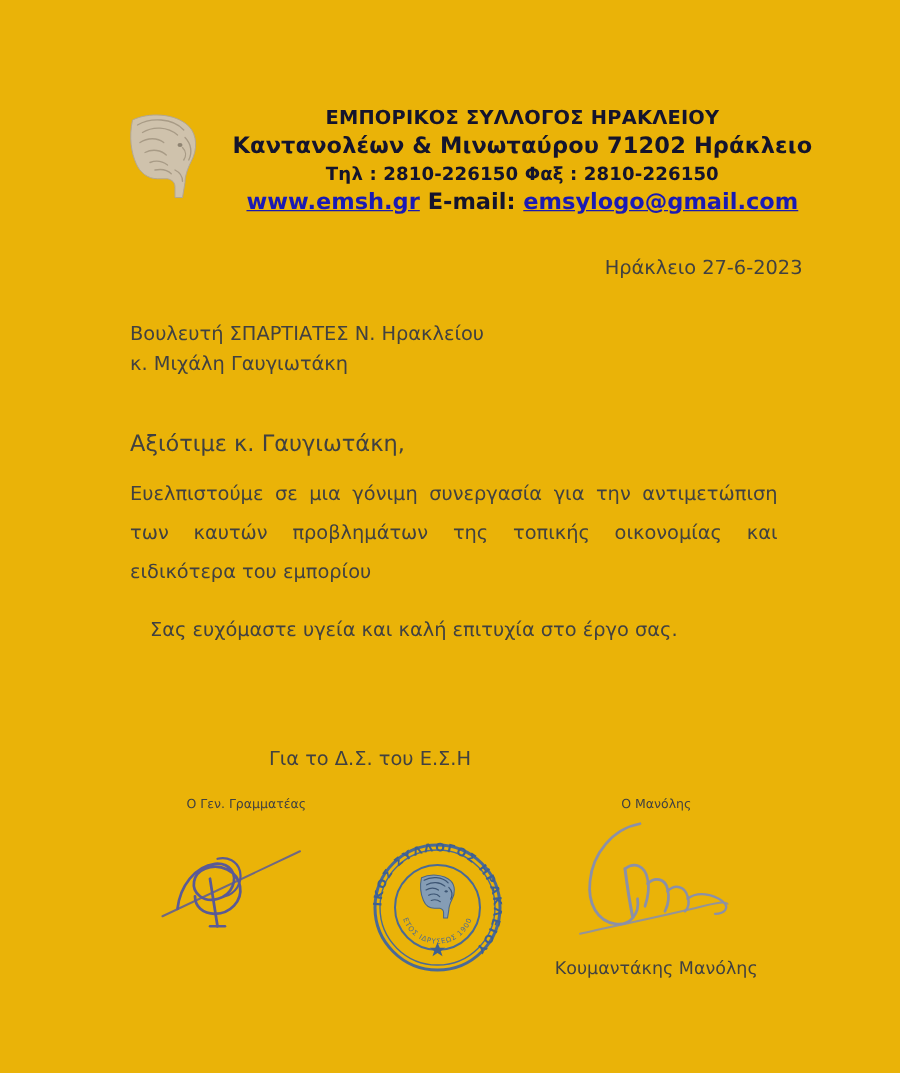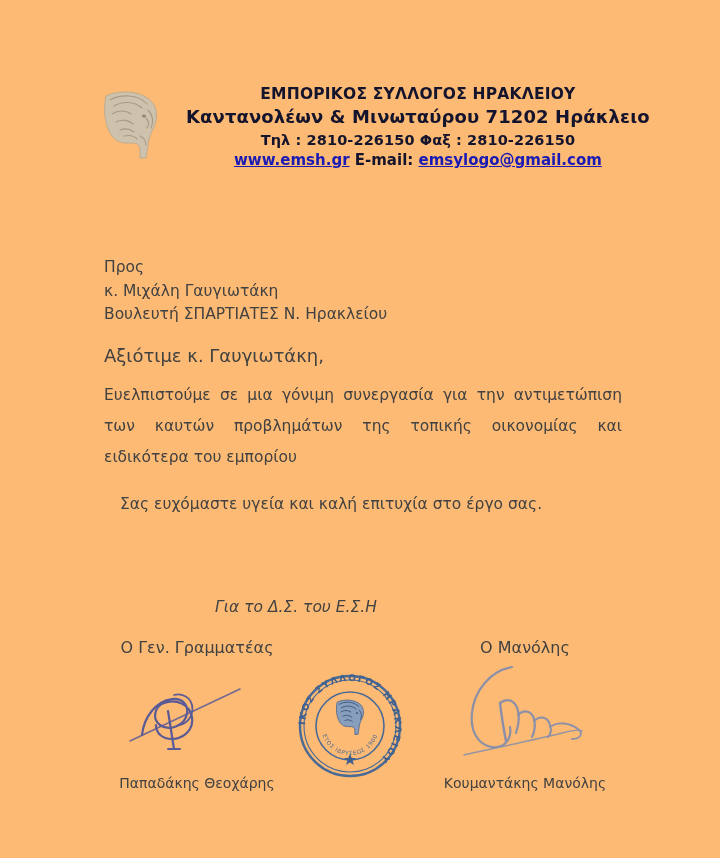--- a/index.html
+++ b/index.html
@@ -14,21 +14,21 @@
     position: relative;
     overflow: hidden;
     font-family: "DejaVu Sans", "Liberation Sans", sans-serif;
     color: #3a3a3a;
     -webkit-font-smoothing: antialiased;
   }
 
   .page {
     position: absolute;
     inset: 0;
-    background: #fdba74;
+    background: #eab308;
   }
 
   
   .letterhead {
     position: absolute;
     left: 0;
     top: 84px;
     width: 720px;
     display: flex;
     align-items: flex-start;
@@ -58,21 +58,21 @@
     font-size: 18px;
     letter-spacing: 0.1px;
     white-space: nowrap;
   }
   .lh-line3 {
     font-size: 14.5px;
     letter-spacing: 0.1px;
     white-space: nowrap;
   }
   .lh-line4 {
-    font-size: 15px;
+    font-size: 18px;
     white-space: nowrap;
   }
   .lnk {
     color: #1a1ab4;
     text-decoration: underline;
     font-weight: bold;
   }
   .eml-label {
     color: #14142d;
     font-weight: bold;
@@ -136,40 +136,39 @@
 
   
   .closing {
     position: absolute;
     left: 0;
     top: 598px;
     width: 592px;
     text-align: center;
     font-size: 15.5px;
     color: #414141;
-    font-style: italic;
   }
 
   
   .sig-row {
     position: absolute;
     left: 0;
     top: 638px;
     width: 720px;
     height: 180px;
   }
   .sig-col {
     position: absolute;
     width: 230px;
     text-align: center;
   }
   .sig-col.left  { left: 82px; }
   .sig-col.right { left: 410px; }
   .sig-role {
-    font-size: 16px;
+    font-size: 10px;
     color: #414141;
     white-space: nowrap;
   }
   .sig-mark {
     height: 118px;
     position: relative;
   }
   .sig-mark svg {
     position: absolute;
     left: 50%;
@@ -226,25 +225,25 @@
       <div class="lh-line2">Καντανολέων &amp; Μινωταύρου 71202 Ηράκλειο</div>
       <div class="lh-line3">Τηλ : 2810-226150 Φαξ : 2810-226150</div>
       <div class="lh-line4">
         <span class="lnk">www.emsh.gr</span>
         <span class="eml-label">E-mail:</span>
         <span class="lnk">emsylogo@gmail.com</span>
       </div>
     </div>
   </div>
 
+  <div class="date-line">Ηράκλειο 27-6-2023</div>
 
   <div class="recipient">
-    <div>Προς</div>
+    <div>Βουλευτή ΣΠΑΡΤΙΑΤΕΣ Ν. Ηρακλείου</div>
     <div>κ. Μιχάλη Γαυγιωτάκη</div>
-    <div>Βουλευτή ΣΠΑΡΤΙΑΤΕΣ Ν. Ηρακλείου</div>
   </div>
 
   <div class="salutation">Αξιότιμε κ. Γαυγιωτάκη,</div>
 
   <div class="body-block">
     <p class="para-justified2">Ευελπιστούμε σε μια γόνιμη συνεργασία για την αντιμετώπιση των καυτών προβλημάτων της τοπικής οικονομίας και ειδικότερα του εμπορίου</p>
     <p class="para-plain">Σας ευχόμαστε υγεία και καλή επιτυχία στο έργο σας.</p>
   </div>
 
   <div class="closing">Για το Δ.Σ. του Ε.Σ.Η</div>
@@ -260,21 +259,20 @@
                      C60 70, 46 74, 38 68 C30 62, 32 50, 42 46
                      C54 41, 68 48, 70 60 C72 72, 62 82, 50 82
                      C40 82, 34 76, 34 68" stroke-width="2.2"></path>
             <path d="M52 38 C60 36, 68 40, 70 48 C72 58, 66 66, 58 68" stroke-width="1.8"></path>
             <path d="M46 54 L52 92" stroke-width="2.2"></path>
             <path d="M46 92 L58 92" stroke-width="2"></path>
             <path d="M8 84 L118 32" stroke-width="1.6" opacity="0.85"></path>
           </g>
         </svg>
       </div>
-      <div class="sig-name">Παπαδάκης Θεοχάρης</div>
     </div>
 
     <div class="sig-col right">
       <div class="sig-role">Ο Μανόλης</div>
       <div class="sig-mark">
         <svg viewBox="0 0 150 110" width="150" height="110" aria-hidden="true">
           <g fill="none" stroke="#8b90a8" stroke-linecap="round" stroke-linejoin="round">
             <path d="M62 10 C40 14, 24 34, 22 56 C20 74, 28 88, 42 90
                      C54 92, 62 82, 60 70" stroke-width="2.2"></path>
             <path d="M50 46 C52 62, 54 74, 56 84" stroke-width="2.4"></path>

